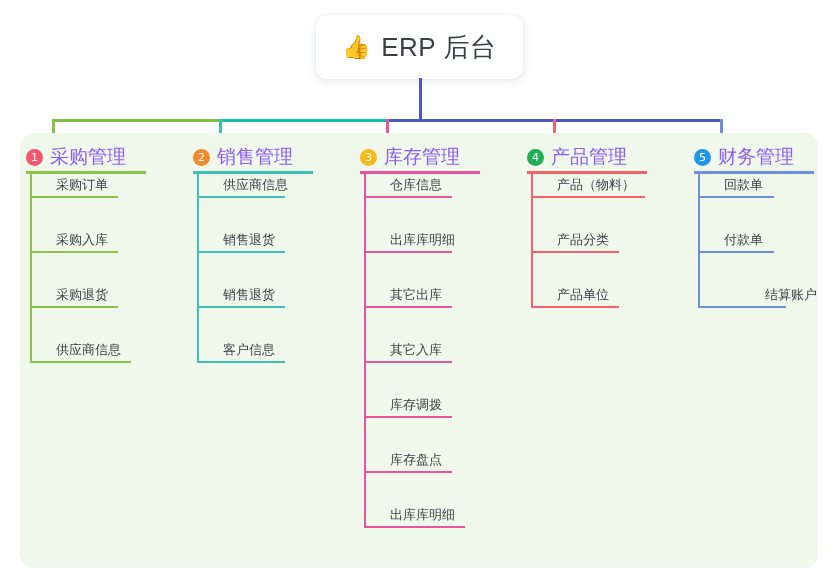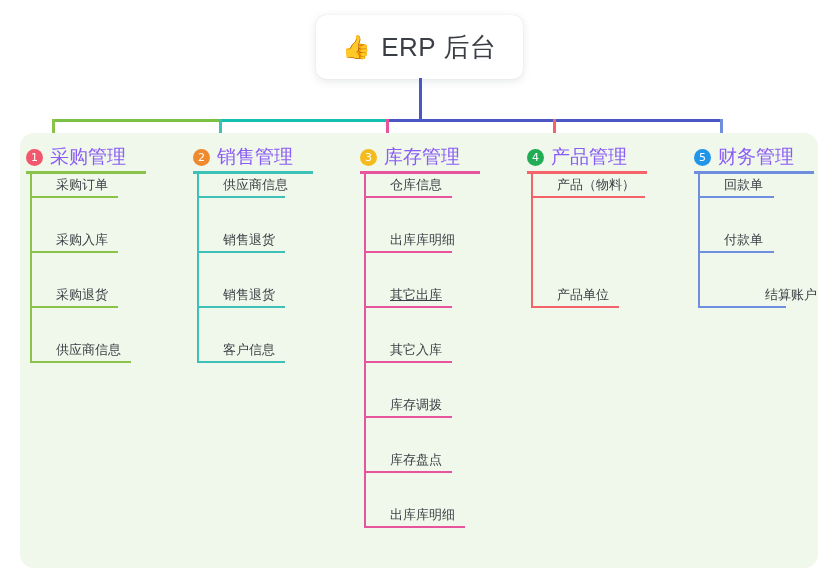--- a/index.html
+++ b/index.html
@@ -141,21 +141,21 @@
         <div class="trunk" style="left: 4px; height: 354px; background: rgb(232, 83, 158);"></div>
         <div class="item" style="left: 4px; top: 31px; width: 118px; height: 34px; text-align: right;">
           <div class="item-label" style="left: 26px;">仓库信息</div>
           <div class="item-rule" style="width: 88px; background: rgb(232, 83, 158);"></div>
         </div>
         <div class="item" style="left: 4px; top: 86px; width: 118px; height: 34px;">
           <div class="item-label" style="left: 26px;">出库库明细</div>
           <div class="item-rule" style="width: 88px; background: rgb(232, 83, 158);"></div>
         </div>
         <div class="item" style="left: 4px; top: 141px; width: 118px; height: 34px;">
-          <div class="item-label" style="left: 26px; text-decoration: underline;">其它出库</div>
+          <div class="item-label" style="left: 26px;">其它出库</div>
           <div class="item-rule" style="width: 88px; background: rgb(232, 83, 158);"></div>
         </div>
         <div class="item" style="left: 4px; top: 196px; width: 118px; height: 34px;">
           <div class="item-label" style="left: 26px;">其它入库</div>
           <div class="item-rule" style="width: 88px; background: rgb(232, 83, 158);"></div>
         </div>
         <div class="item" style="left: 4px; top: 251px; width: 118px; height: 34px;">
           <div class="item-label" style="left: 26px;">库存调拨</div>
           <div class="item-rule" style="width: 88px; background: rgb(232, 83, 158);"></div>
         </div>
@@ -172,20 +172,24 @@
         <div class="col-head">
           <span class="badge" style="background: rgb(34, 172, 85);">4</span>
           <span class="col-title">产品管理</span>
         </div>
         <div class="head-rule" style="width: 120px; background: rgb(244, 98, 106);"></div>
         <div class="trunk" style="left: 4px; height: 134px; background: rgb(244, 98, 106);"></div>
         <div class="item" style="left: 4px; top: 31px; width: 144px; height: 34px;">
           <div class="item-label" style="left: 26px;">产品（物料）</div>
           <div class="item-rule" style="width: 114px; background: rgb(244, 98, 106);"></div>
         </div>
+        <div class="item" style="left: 4px; top: 86px; width: 118px; height: 34px;">
+          <div class="item-label" style="left: 26px;">产品分类</div>
+          <div class="item-rule" style="width: 88px; background: rgb(244, 98, 106);"></div>
+        </div>
         <div class="item" style="left: 4px; top: 141px; width: 118px; height: 34px;">
           <div class="item-label" style="left: 26px;">产品单位</div>
           <div class="item-rule" style="width: 88px; background: rgb(244, 98, 106);"></div>
         </div>
       </div>
       <div class="col" style="left: 694px; width: 150px; height: 435px; top: 133px;">
         <div class="col-head">
           <span class="badge" style="background: rgb(33, 150, 232);">5</span>
           <span class="col-title">财务管理</span>
         </div>

